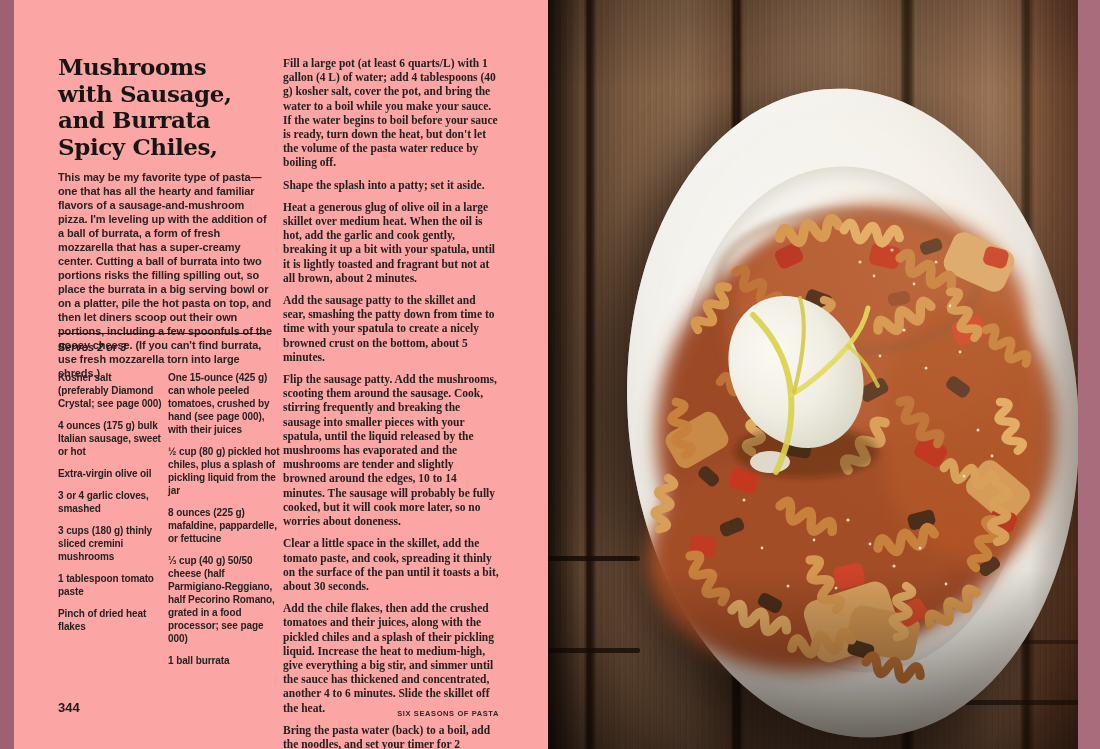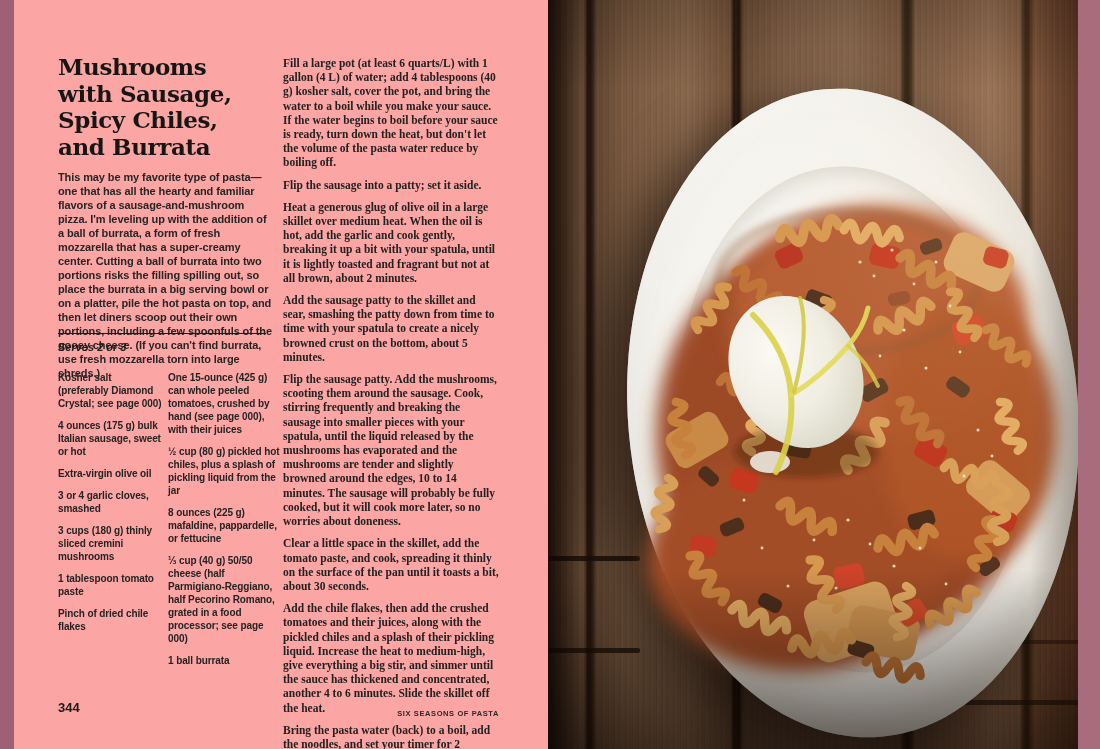--- a/index.html
+++ b/index.html
@@ -89,50 +89,50 @@
 
 <div class="spread">
 
   <div class="spine-left"></div>
 
   <div class="page">
 
     <div class="title">
       <div>Mushrooms</div>
       <div>with Sausage,</div>
+      <div>and Burrata</div>
       <div>Spicy Chiles,</div>
-      <div>and Burrata</div>
     </div>
 
     <div class="intro">This may be my favorite type of pasta—one that has all the hearty and familiar flavors of a sausage-and-mushroom pizza. I'm leveling up with the addition of a ball of burrata, a form of fresh mozzarella that has a super-creamy center. Cutting a ball of burrata into two portions risks the filling spilling out, so place the burrata in a big serving bowl or on a platter, pile the hot pasta on top, and then let diners scoop out their own portions, including a few spoonfuls of the gooey cheese. (If you can't find burrata, use fresh mozzarella torn into large shreds.)</div>
 
     <div class="rule"></div>
     <div class="serves">Serves 2 or 3</div>
 
     <div class="ing-col ing-col-1">
       <p>Kosher salt (preferably Diamond Crystal; see page 000)</p>
       <p>4 ounces (175 g) bulk Italian sausage, sweet or hot</p>
       <p>Extra-virgin olive oil</p>
       <p>3 or 4 garlic cloves, smashed</p>
       <p>3 cups (180 g) thinly sliced cremini mushrooms</p>
       <p>1 tablespoon tomato paste</p>
-      <p>Pinch of dried chile flakes</p>
+      <p>Pinch of dried heat flakes</p>
     </div>
 
     <div class="ing-col ing-col-2">
       <p>One 15-ounce (425 g) can whole peeled tomatoes, crushed by hand (see page 000), with their juices</p>
       <p>½ cup (80 g) pickled hot chiles, plus a splash of pickling liquid from the jar</p>
       <p>8 ounces (225 g) mafaldine, pappardelle, or fettucine</p>
       <p>⅓ cup (40 g) 50/50 cheese (half Parmigiano-Reggiano, half Pecorino Romano, grated in a food processor; see page 000)</p>
       <p>1 ball burrata</p>
     </div>
 
     <div class="steps">
       <p>Fill a large pot (at least 6 quarts/L) with 1 gallon (4 L) of water; add 4 tablespoons (40 g) kosher salt, cover the pot, and bring the water to a boil while you make your sauce. If the water begins to boil before your sauce is ready, turn down the heat, but don't let the volume of the pasta water reduce by boiling off.</p>
-      <p>Flip the sausage into a patty; set it aside.</p>
+      <p>Shape the splash into a patty; set it aside.</p>
       <p>Heat a generous glug of olive oil in a large skillet over medium heat. When the oil is hot, add the garlic and cook gently, breaking it up a bit with your spatula, until it is lightly toasted and fragrant but not at all brown, about 2 minutes.</p>
       <p>Add the sausage patty to the skillet and sear, smashing the patty down from time to time with your spatula to create a nicely browned crust on the bottom, about 5 minutes.</p>
       <p>Flip the sausage patty. Add the mushrooms, scooting them around the sausage. Cook, stirring frequently and breaking the sausage into smaller pieces with your spatula, until the liquid released by the mushrooms has evaporated and the mushrooms are tender and slightly browned around the edges, 10 to 14 minutes. The sausage will probably be fully cooked, but it will cook more later, so no worries about doneness.</p>
       <p>Clear a little space in the skillet, add the tomato paste, and cook, spreading it thinly on the surface of the pan until it toasts a bit, about 30 seconds.</p>
       <p>Add the chile flakes, then add the crushed tomatoes and their juices, along with the pickled chiles and a splash of their pickling liquid. Increase the heat to medium-high, give everything a big stir, and simmer until the sauce has thickened and concentrated, another 4 to 6 minutes. Slide the skillet off the heat.</p>
       <p>Bring the pasta water (back) to a boil, add the noodles, and set your timer for 2 minutes less than the shortest suggested cooking time</p>
     </div>
 
     <div class="page-number">344</div>
     <div class="running-footer">SIX SEASONS OF PASTA</div>

